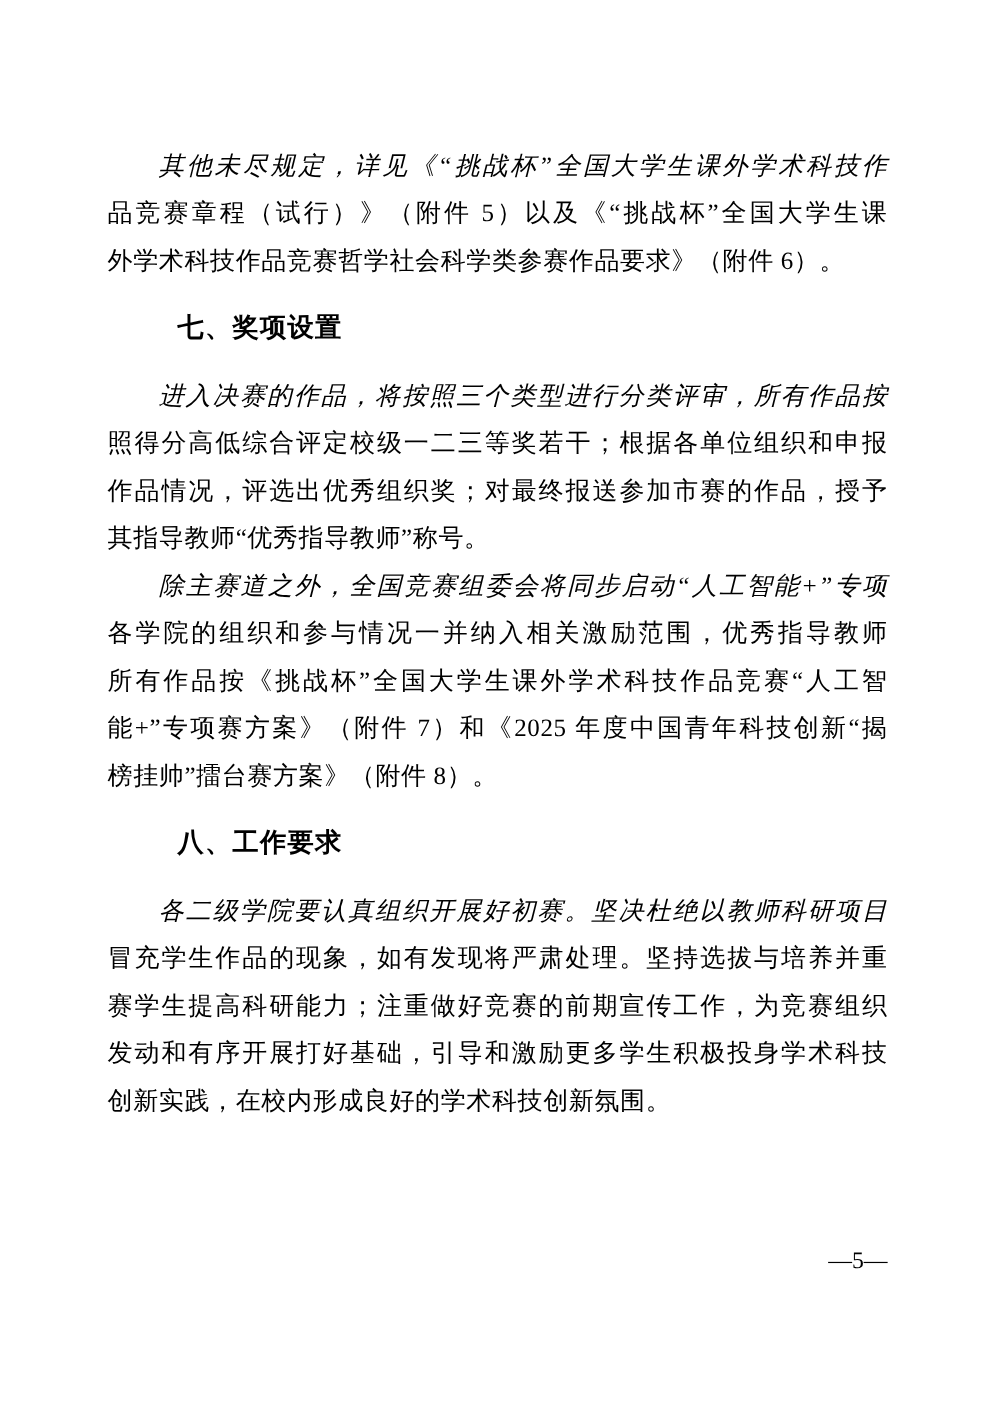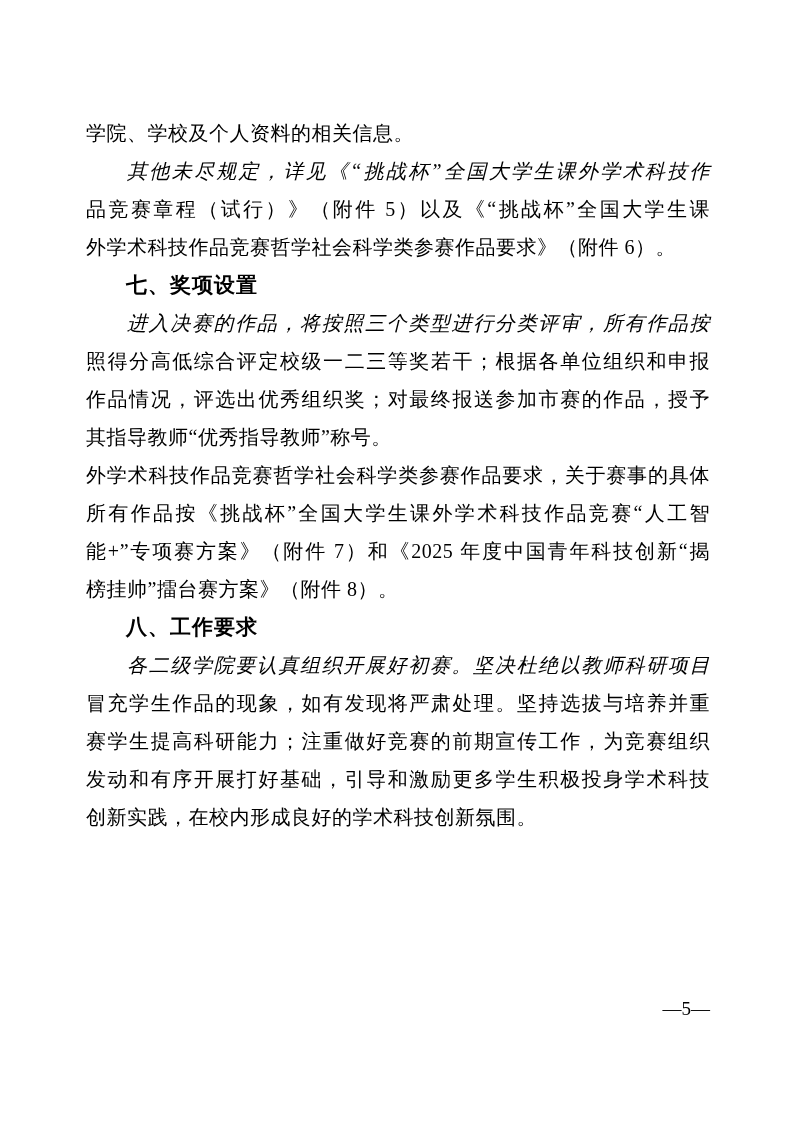--- a/index.html
+++ b/index.html
@@ -34,21 +34,21 @@
   .line.full {
     text-align: justify;
     text-align-last: justify;
     text-justify: inter-character;
   }
   .line.indent {
     text-indent: 41px;
     font-style: italic;
   }
   .heading {
-    margin: 0;
+    margin: 16px;
     font-family: "Liberation Sans", sans-serif;
     font-weight: bold;
     font-size: 21px;
     line-height: 38px;
     text-indent: 40px;
     letter-spacing: 1px;
   }
   .footer {
     position: absolute;
     top: 997px;
@@ -58,36 +58,34 @@
     font-family: "Liberation Serif", serif;
     color: #000000;
   }
 </style>
 </head>
 <body>
 
 <div class="page">
   <div class="content" id="document-body">
       <div class="paragraph">
-        <div class="line">学院、学校及个人资料的相关信息。</div>
-      </div>
-      <div class="paragraph">
         <div class="line full indent">其他未尽规定，详见《“挑战杯”全国大学生课外学术科技作</div>
         <div class="line full">品竞赛章程（试行）》（附件 5）以及《“挑战杯”全国大学生课</div>
         <div class="line">外学术科技作品竞赛哲学社会科学类参赛作品要求》（附件 6）。</div>
       </div>
       <div class="heading">七、奖项设置</div>
       <div class="paragraph">
         <div class="line full indent">进入决赛的作品，将按照三个类型进行分类评审，所有作品按</div>
         <div class="line full">照得分高低综合评定校级一二三等奖若干；根据各单位组织和申报</div>
         <div class="line full">作品情况，评选出优秀组织奖；对最终报送参加市赛的作品，授予</div>
         <div class="line">其指导教师“优秀指导教师”称号。</div>
       </div>
       <div class="paragraph">
-        <div class="line full">外学术科技作品竞赛哲学社会科学类参赛作品要求，关于赛事的具体</div>
+        <div class="line full indent">除主赛道之外，全国竞赛组委会将同步启动“人工智能+”专项</div>
+        <div class="line full">各学院的组织和参与情况一并纳入相关激励范围，优秀指导教师</div>
         <div class="line full">所有作品按《挑战杯”全国大学生课外学术科技作品竞赛“人工智</div>
         <div class="line full">能+”专项赛方案》（附件 7）和《2025 年度中国青年科技创新“揭</div>
         <div class="line">榜挂帅”擂台赛方案》（附件 8）。</div>
       </div>
       <div class="heading">八、工作要求</div>
       <div class="paragraph">
         <div class="line full indent">各二级学院要认真组织开展好初赛。坚决杜绝以教师科研项目</div>
         <div class="line full">冒充学生作品的现象，如有发现将严肃处理。坚持选拔与培养并重</div>
         <div class="line full">赛学生提高科研能力；注重做好竞赛的前期宣传工作，为竞赛组织</div>
         <div class="line full">发动和有序开展打好基础，引导和激励更多学生积极投身学术科技</div>

